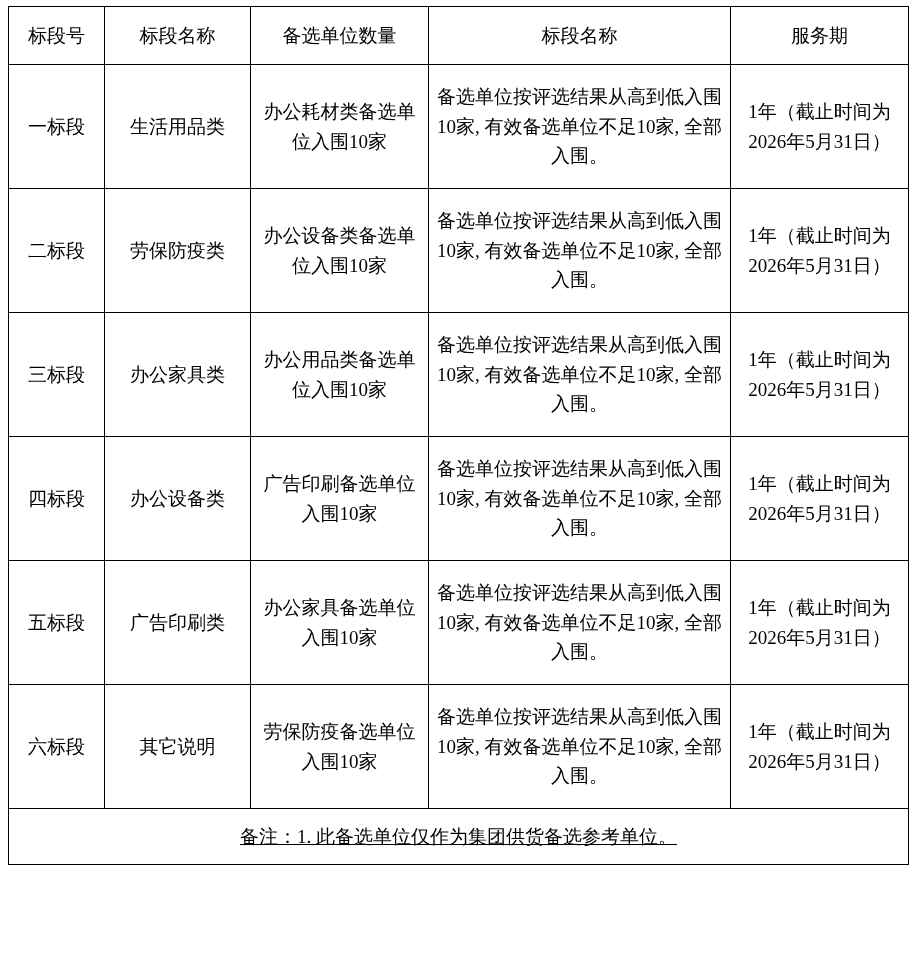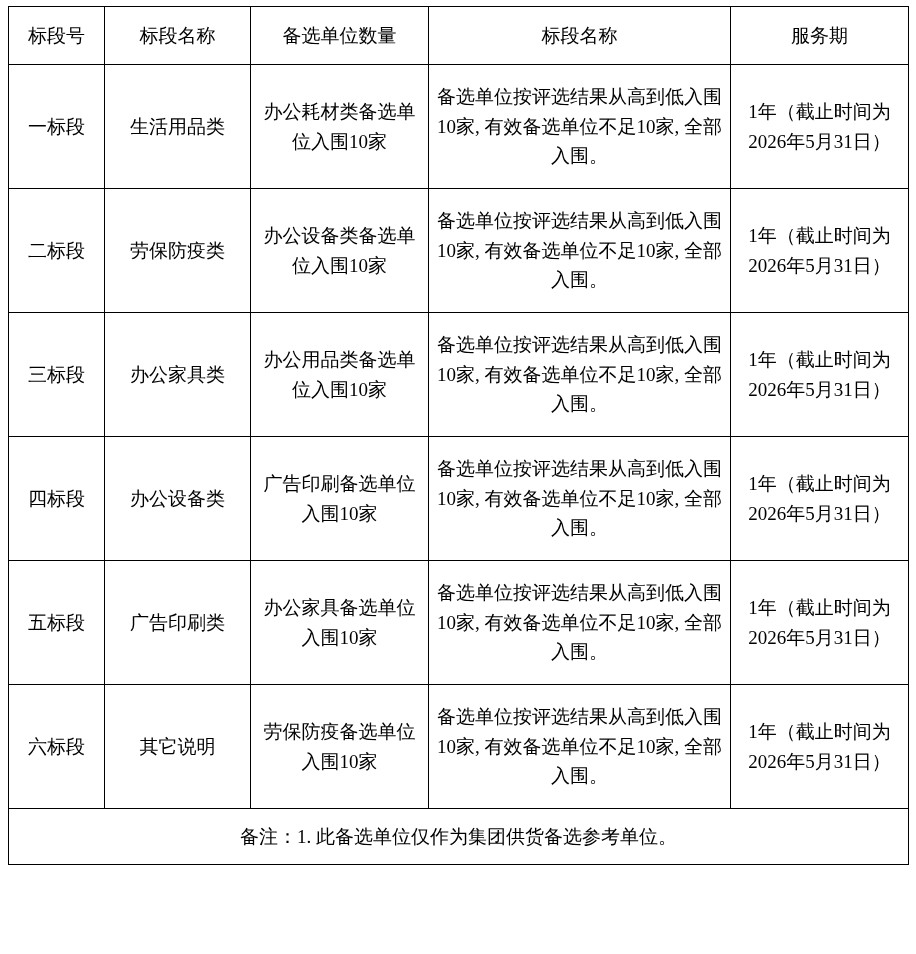--- a/index.html
+++ b/index.html
@@ -58,20 +58,21 @@
   .cell-term {
     padding-left: 10px;
     padding-right: 10px;
   }
   .note-row td {
     height: 56px;
     text-align: left;
     font-weight: bold;
     font-size: 19px;
     padding-left: 12px;
+    text-decoration: underline;
   }
 </style>
 </head>
 <body>
 
 <div class="page">
   <table class="bid-table">
     <colgroup>
       <col class="c1">
         <col class="c2">

